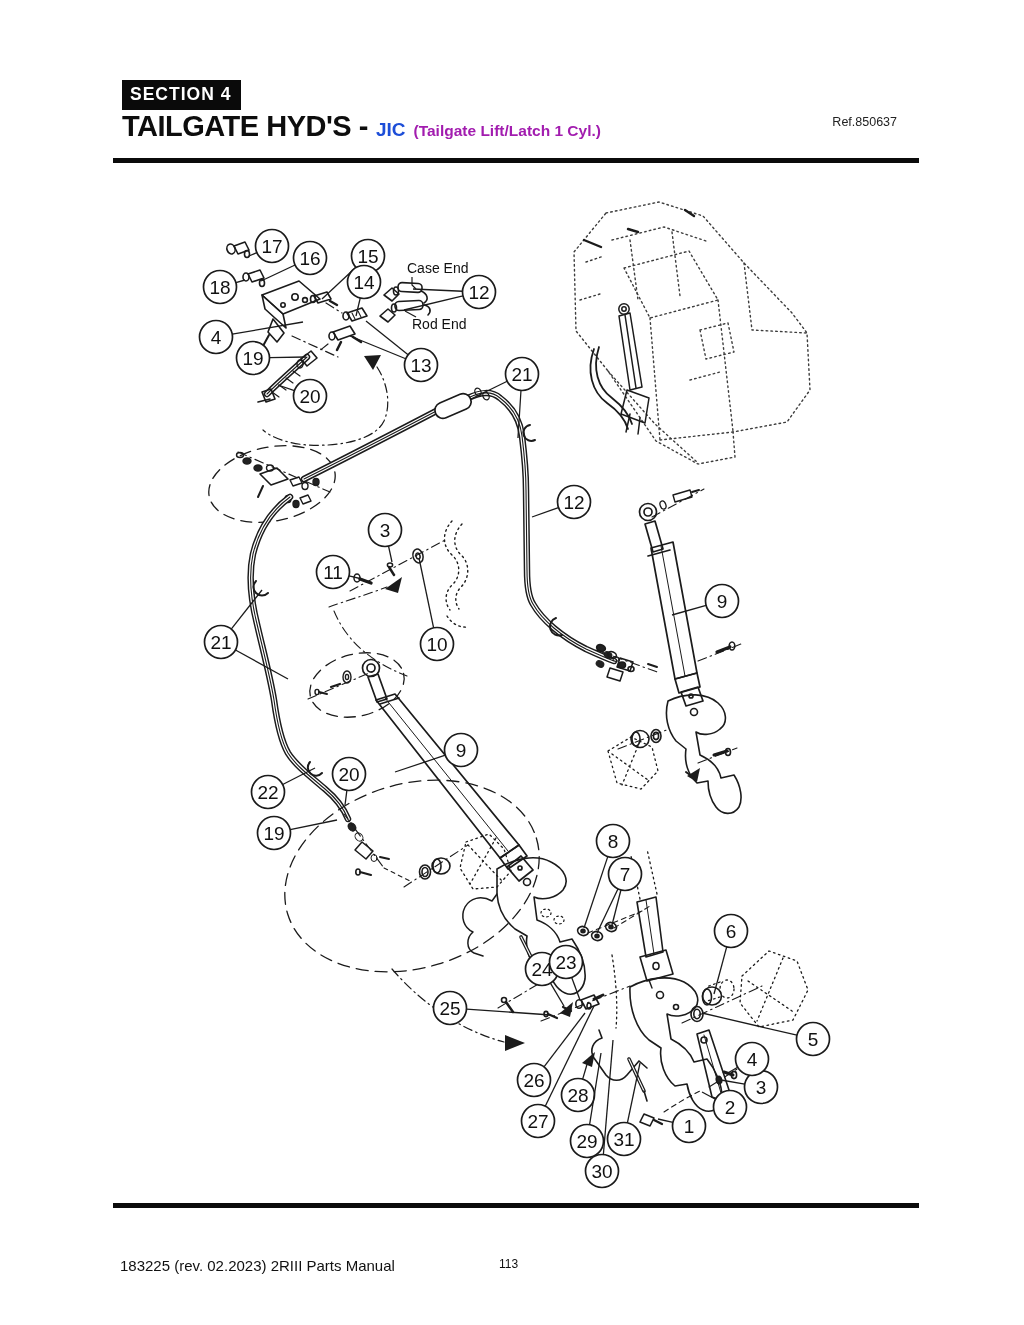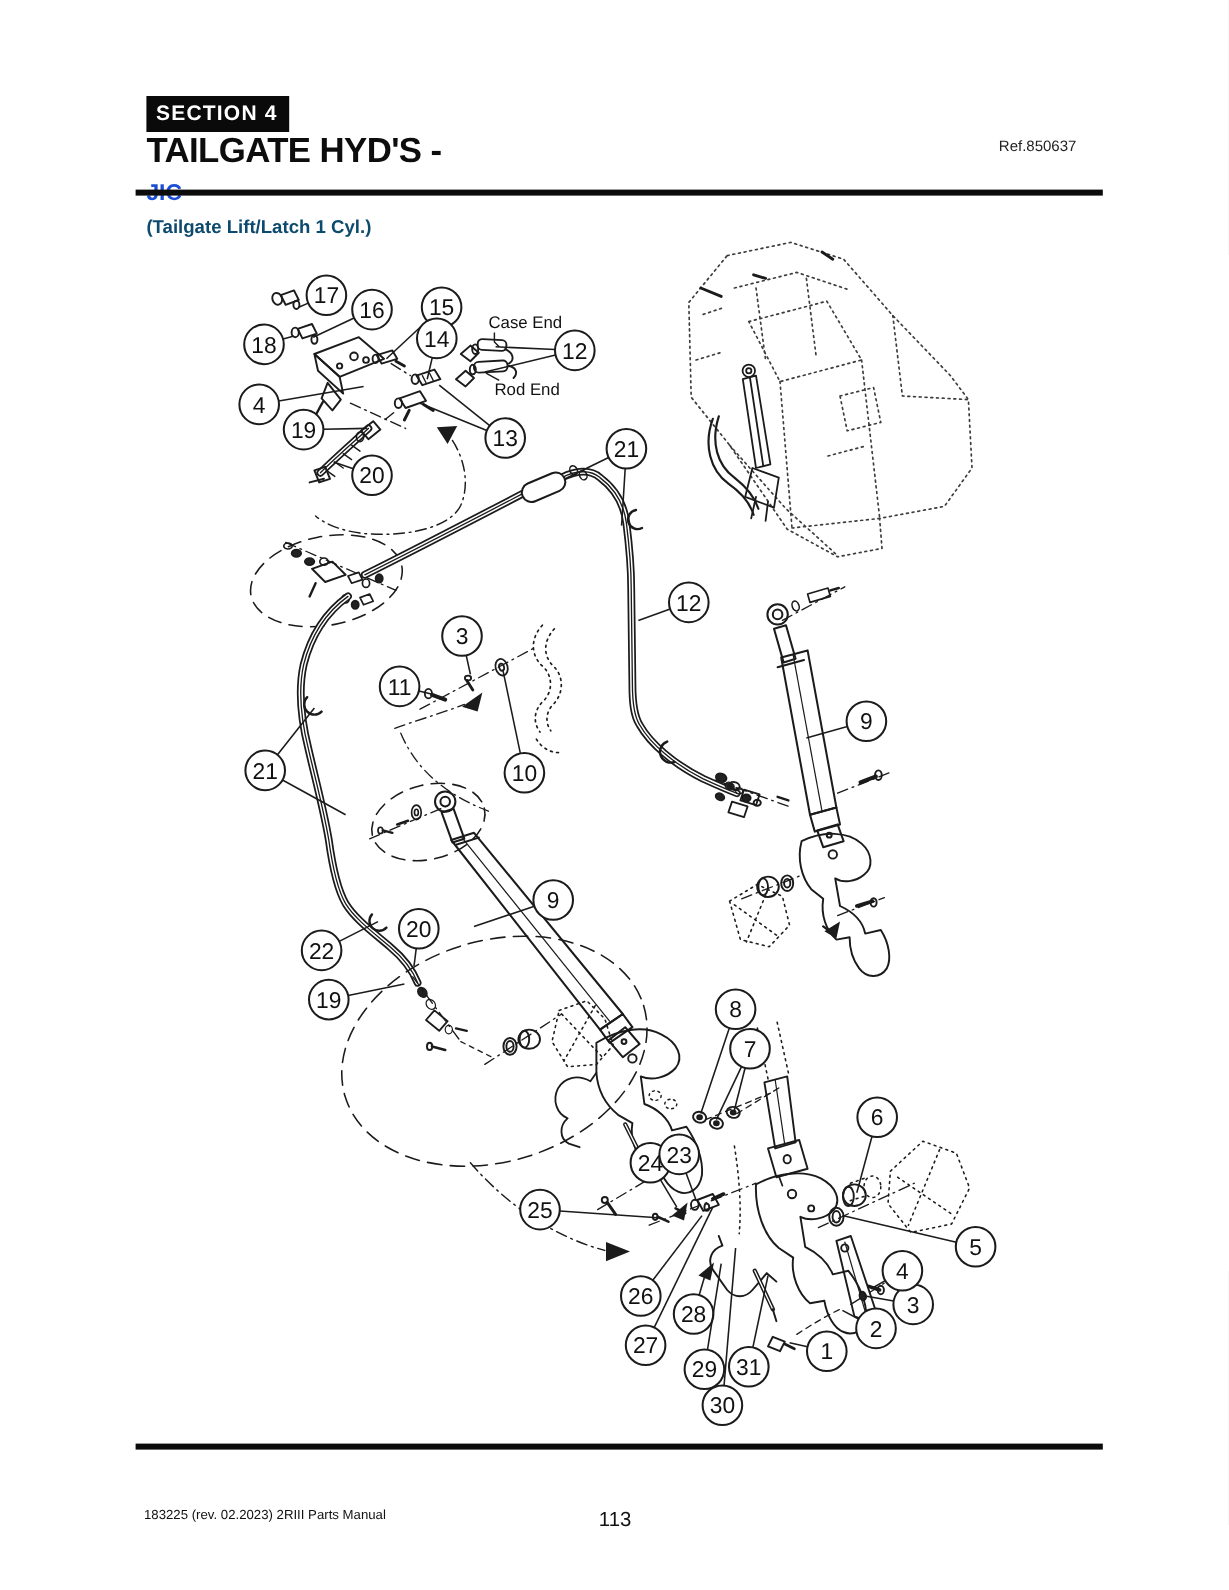--- a/index.html
+++ b/index.html
@@ -6,30 +6,30 @@
   .page{
     position:relative;width:1024px;height:1325px;background:#ffffff;
     font-family:"Liberation Sans",sans-serif;color:#111;overflow:hidden;margin:0 auto;
   }
   .abs{position:absolute;}
   .section-badge{
     left:122px;top:80px;background:#0a0a0a;color:#fff;
     font-size:17.5px;font-weight:bold;letter-spacing:1px;
     padding:4px 10px 5px 8px;
   }
-  .title-row{left:122px;top:110px;display:flex;align-items:baseline;gap:8px;white-space:nowrap;flex-direction:column;}
+  .title-row{left:122px;top:110px;display:flex;align-items:baseline;gap:8px;white-space:nowrap;}
   .title-main{font-size:29px;font-weight:bold;letter-spacing:-0.5px;color:#0d0d0d;}
   .title-jic{font-size:19px;font-weight:bold;color:#1d4ed8;}
-  .title-paren{font-size:15.5px;font-weight:bold;color:#0c4a6e;}
+  .title-paren{font-size:15.5px;font-weight:bold;color:#a21caf;}
   .ref-label{right:127px;top:115px;font-size:12.5px;color:#222;}
   .rule{left:113px;width:806px;height:5px;background:#0b0b0b;}
   .rule-top{top:158px;}
   .rule-bottom{top:1203px;}
-  .footer-left{left:120px;top:1257px;font-size:11px;color:#111;}
-  .footer-page{left:499px;top:1257px;font-size:17px;color:#111;}
+  .footer-left{left:120px;top:1257px;font-size:15px;color:#111;}
+  .footer-page{left:499px;top:1257px;font-size:12px;color:#111;}
   svg#diagram{position:absolute;left:0;top:0;}
   svg#diagram text{font-family:"Liberation Sans",sans-serif;fill:#111;}
   svg#diagram .ln{stroke:#1b1b1b;fill:none;stroke-linecap:round;stroke-linejoin:round;}
 </style>
 </head>
 <body>
 
 <div class="page">
 
   <div class="abs section-badge">SECTION 4</div>

